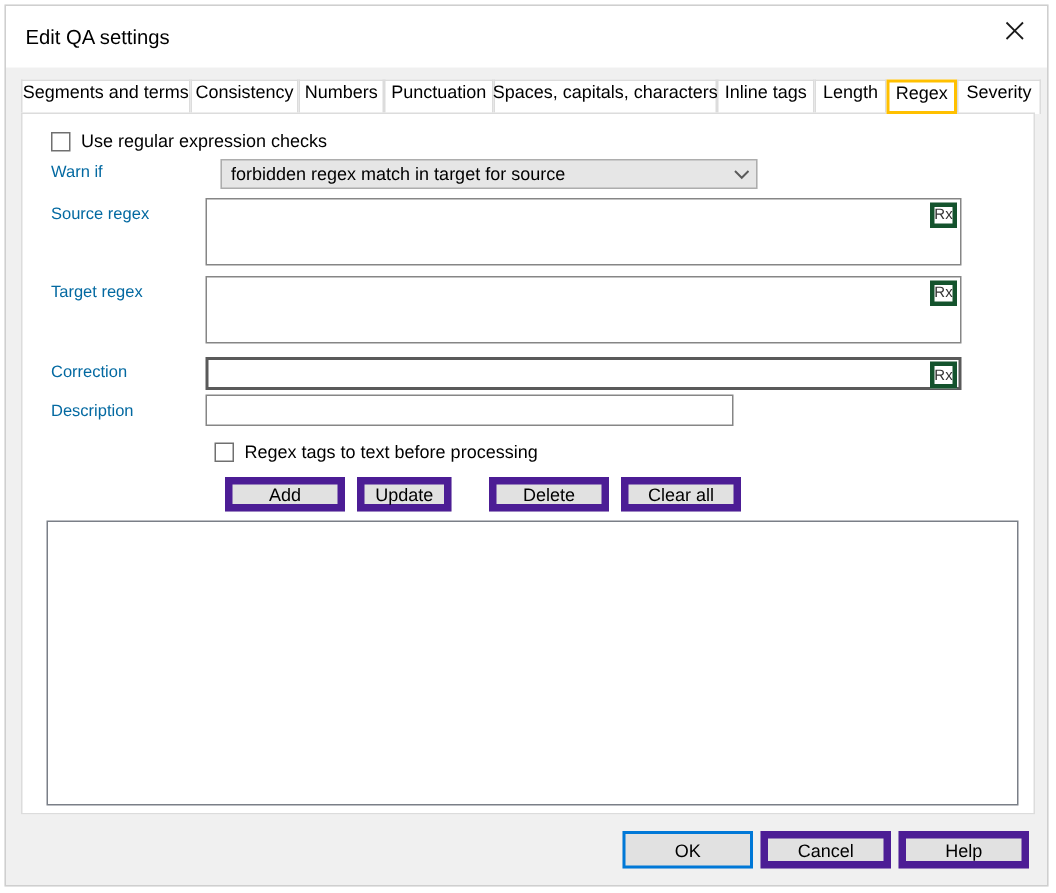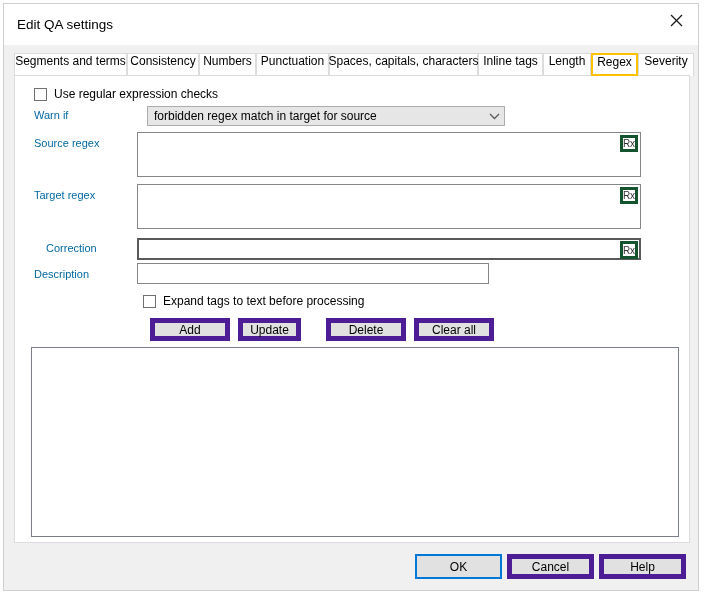--- a/index.html
+++ b/index.html
@@ -285,31 +285,31 @@
     <div class="field-label" style="left:19px; top:61px;">Source regex</div>
     <div class="textbox" style="left:122px; top:56px; width:504px; height:45px;">
       <div class="rx-btn">Rx</div>
     </div>
 
     <div class="field-label" style="left:19px; top:113px;">Target regex</div>
     <div class="textbox" style="left:122px; top:108px; width:504px; height:45px;">
       <div class="rx-btn">Rx</div>
     </div>
 
-    <div class="field-label" style="left:19px; top:166px;margin-left:12px;">Correction</div>
+    <div class="field-label" style="left:19px; top:166px;">Correction</div>
     <div class="textbox focused" style="left:122px; top:162px; width:504px; height:22px;">
       <div class="rx-btn" style="right:1px; top:1px; height:18px;">Rx</div>
     </div>
 
     <div class="field-label" style="left:19px; top:192px;">Description</div>
     <div class="textbox" style="left:122px; top:187px; width:352px; height:21px;"></div>
 
     <div class="cbrow" style="left:128px; top:218px;">
       <span class="cbox"></span>
-      <span class="cblabel">Expand tags to text before processing</span>
+      <span class="cblabel">Regex tags to text before processing</span>
     </div>
 
     <div id="action-buttons">
         <div class="pushbtn" style="left: 135px; top: 242px; width: 80px;">Add</div>
         <div class="pushbtn" style="left: 223px; top: 242px; width: 63px;">Update</div>
         <div class="pushbtn" style="left: 311px; top: 242px; width: 80px;">Delete</div>
         <div class="pushbtn" style="left: 399px; top: 242px; width: 80px;">Clear all</div>
       </div>
 
     <div id="results-list-inner" style="position:absolute; left:16px; top:271px; width:648px; height:190px;

